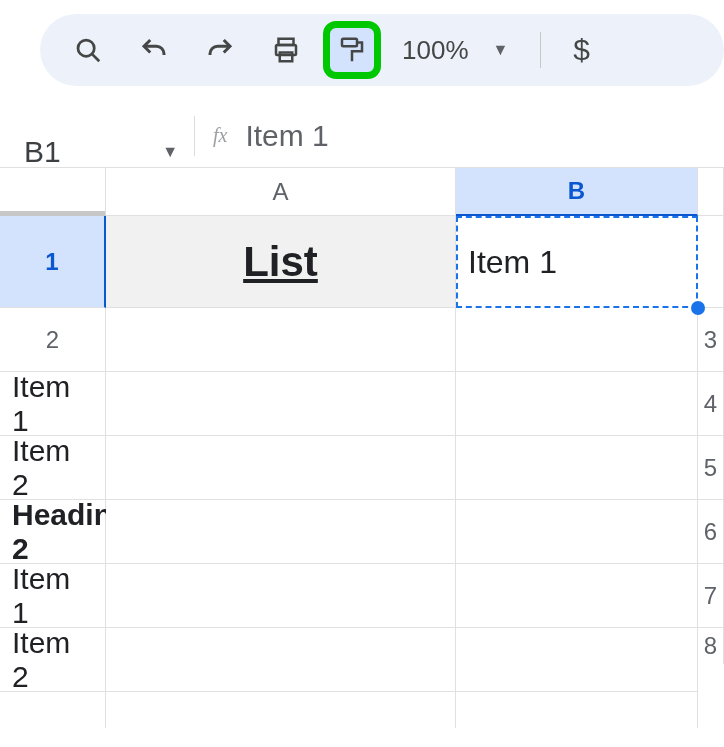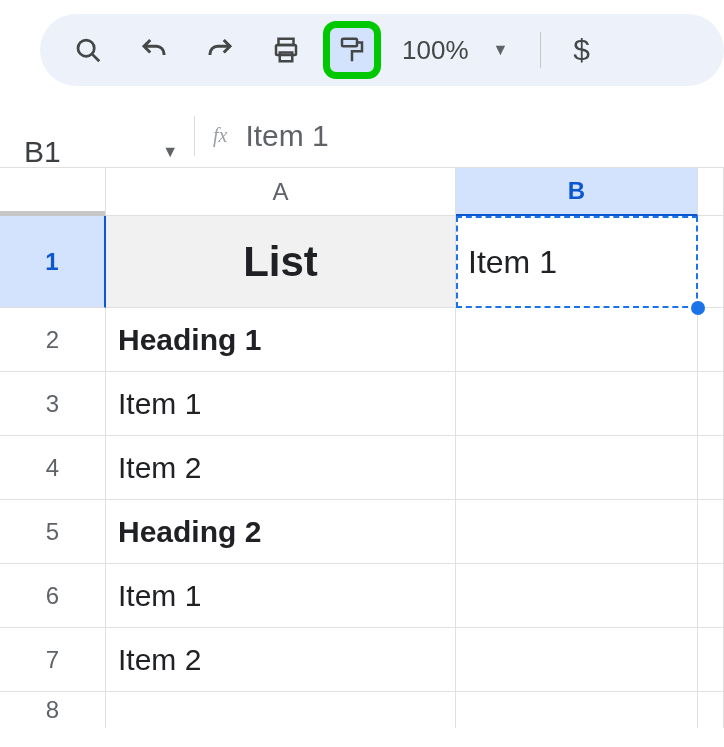--- a/index.html
+++ b/index.html
@@ -155,20 +155,21 @@
     font-size: 30px;
     color: #202124;
     background: #fff;
   }
   .cell.big { height: 92px; }
   .cell.title {
     background: #f1f1f1;
     font-size: 42px;
     font-weight: 700;
     justify-content: center;
+    text-decoration: underline;
   }
   .cell.heading { font-weight: 700; }
   .cell.selected {
     position: relative;
     border: none;
     padding: 0 12px;
   }
   .sel-outline {
     position: absolute;
     inset: 0;
@@ -254,21 +255,20 @@
   <div class="rowhdr big sel">1</div>
   <div class="cell big title">List</div>
   <div class="cell big selected">
     <span style="font-size:32px;">Item 1</span>
     <div class="sel-outline"></div>
     <div class="sel-handle"></div>
   </div>
   <div class="cell big"></div>
 
   <div class="rowhdr">2</div>
-  <div class="cell heading">Heading 1</div>
   <div class="cell"></div>
   <div class="cell"></div>
 
   <div class="rowhdr">3</div>
   <div class="cell">Item 1</div>
   <div class="cell"></div>
   <div class="cell"></div>
 
   <div class="rowhdr">4</div>
   <div class="cell">Item 2</div>

